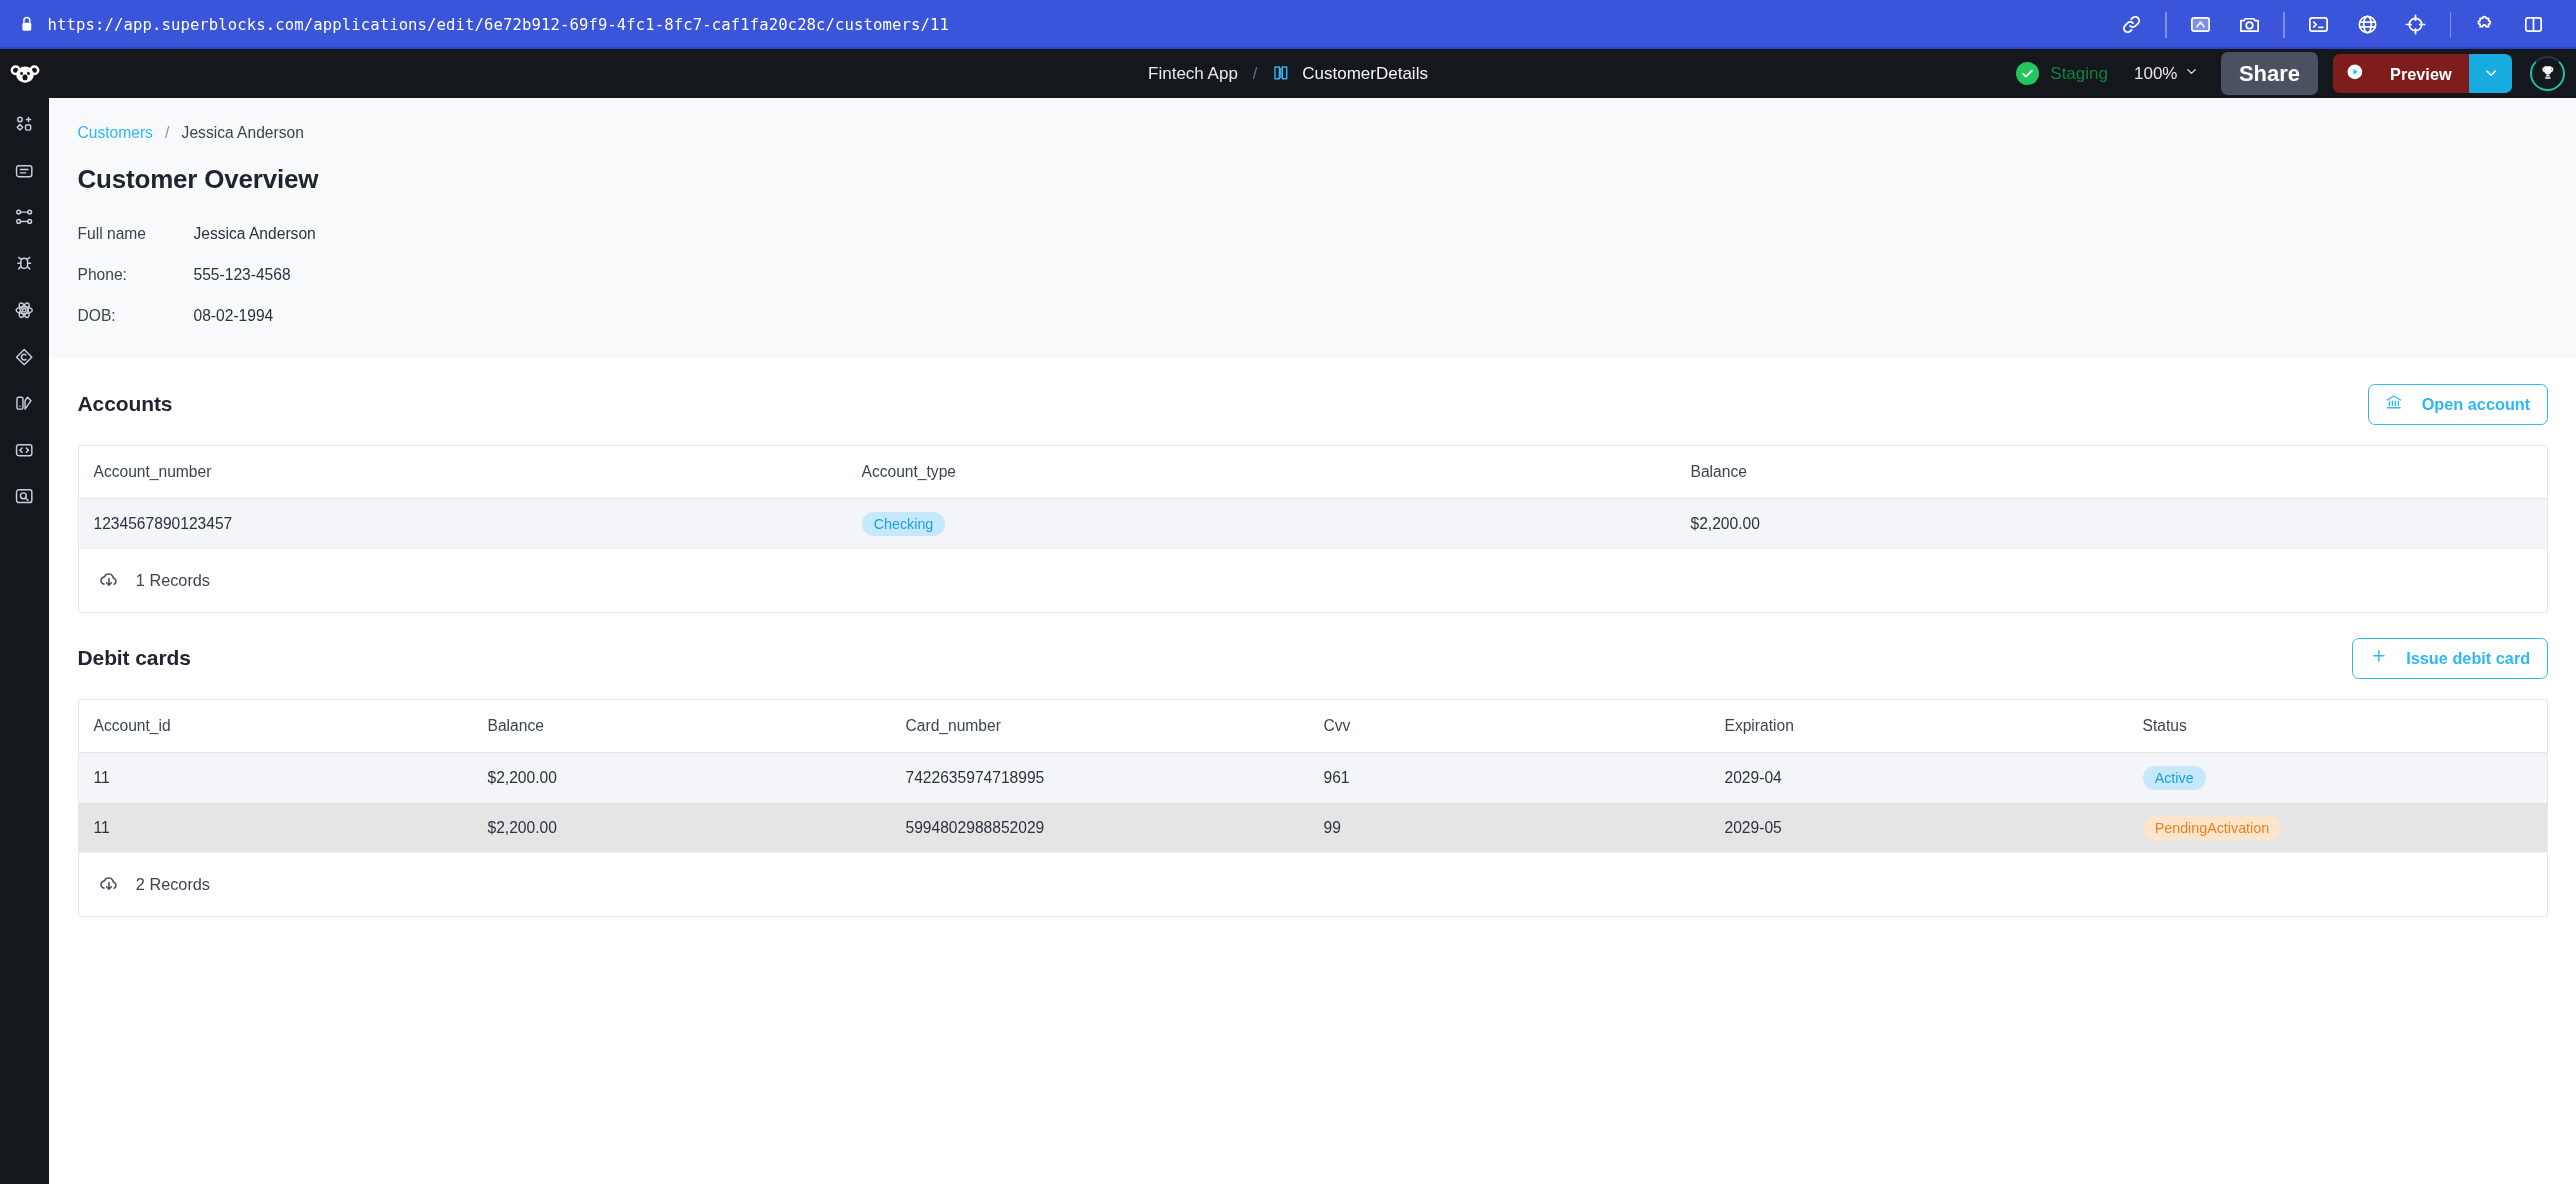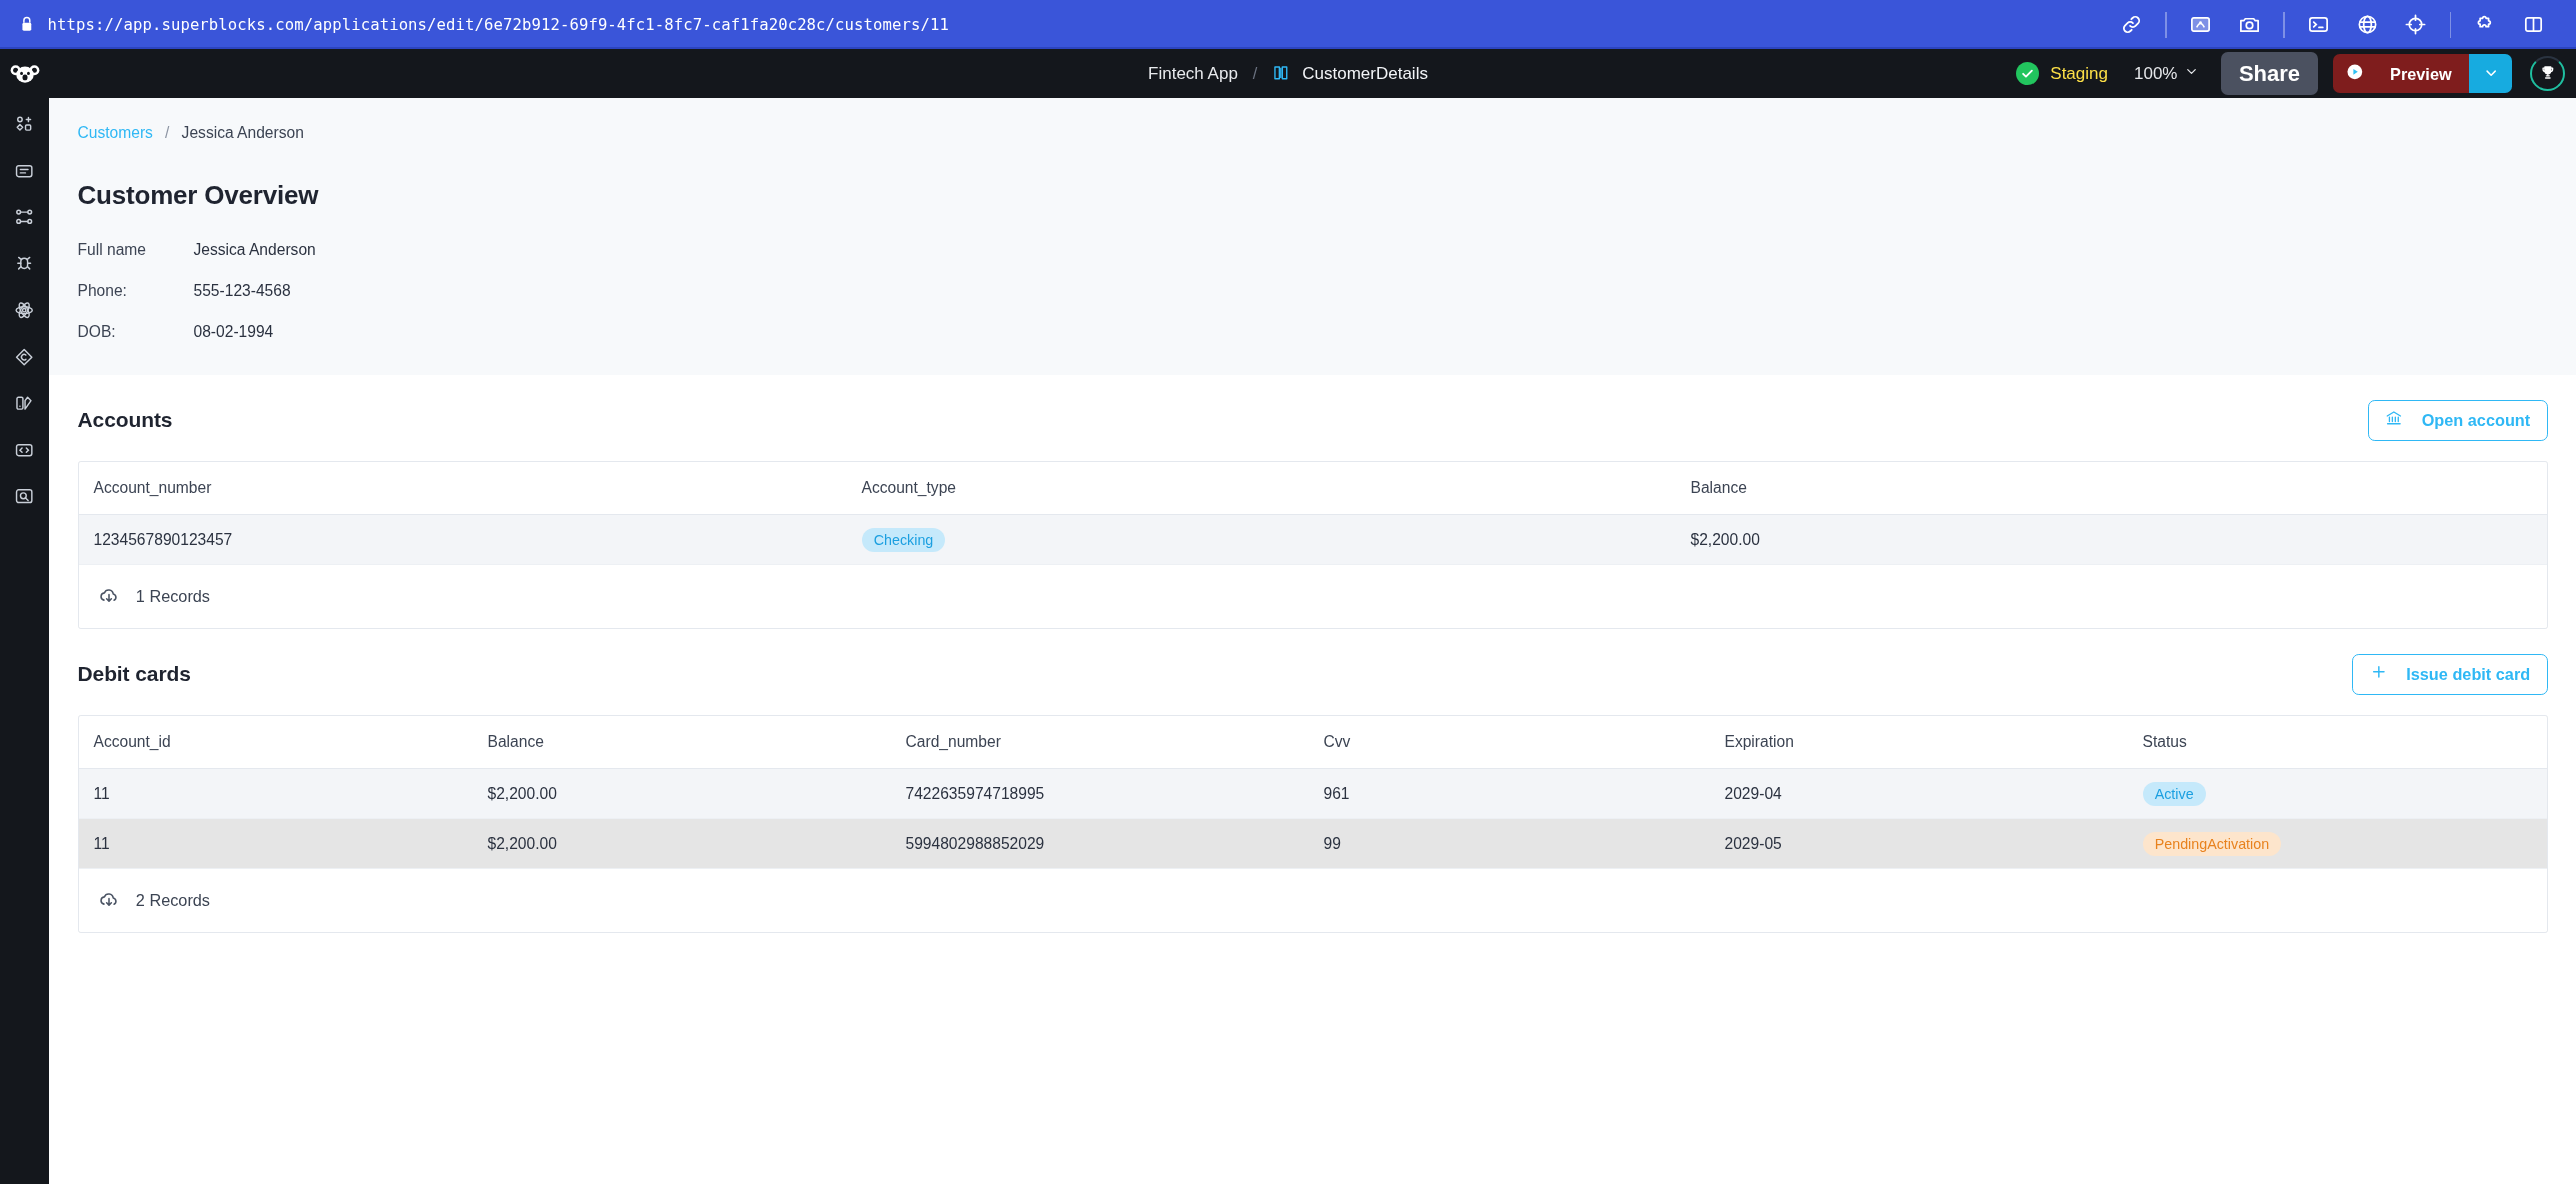--- a/index.html
+++ b/index.html
@@ -64,21 +64,21 @@
   .page-name { color: #f2f4f7; font-size: 17px; }
   .app-right {
     margin-left: auto; display: flex; align-items: center; gap: 0;
     padding-right: 11px; position: relative; z-index: 2;
   }
   .status-dot {
     width: 23px; height: 23px; border-radius: 50%;
     background: #22c55e; display:flex; align-items:center; justify-content:center;
     margin-right: 11px;
   }
-  .env-label { color: #fde047; font-size: 17px; margin-right: 26px; }
+  .env-label { color: #15803d; font-size: 17px; margin-right: 26px; }
   .zoom-ctl { display: flex; align-items: center; gap: 6.8px; color: #e6e8eb; font-size: 17px; margin-right: 22px; }
   .share-btn {
     background: #4b5160; color: #ffffff; font-size: 22px; font-weight: bold;
     padding: 8.8px 17.7px; border-radius: 6.8px; margin-right: 15px;
   }
   .preview-group { display: flex; align-items: stretch; border-radius: 6.8px; overflow: hidden; margin-right: 17.7px; }
   .preview-btn {
     background: #7f1d1d; color: #ffffff; font-size: 16.3px; font-weight: bold;
     padding: 8.8px 17.7px 8.8px 13.6px; display: flex; align-items: flex-end; gap: 26px;
   }
@@ -103,21 +103,21 @@
     display: flex; align-items: center; justify-content: center;
     border-radius: 5.4px;
   }
   .canvas { flex: 1 1 auto; background: #ffffff; overflow: hidden; position: relative; }
 
   
   .overview {
     background: #f7f9fb;
     padding: 26px 0 34px 28.5px;
   }
-  .breadcrumb { display: flex; align-items: center; gap: 12.2px; font-size: 15.6px; margin-bottom: 38px; }
+  .breadcrumb { display: flex; align-items: center; gap: 12.2px; font-size: 15.6px; margin-bottom: 22px; }
   .crumb-link { color: #2fb8f5; }
   .crumb-sep { color: #8d95a3; }
   .crumb-current { color: #3c4453; }
   .overview-title { font-size: 26px; font-weight: bold; color: #1f2430; margin-bottom: 30px; letter-spacing: -0.2px; }
   .field-row { display: flex; align-items: baseline; margin-bottom: 23px; }
   .field-row:last-child { margin-bottom: 0; }
   .field-label { width: 116px; flex: 0 0 116px; font-size: 15.6px; color: #3c4453; }
   .field-value { font-size: 15.6px; color: #2b3240; }
   .field-value.link { color: #2fb8f5; }
 

